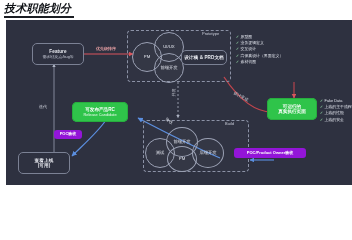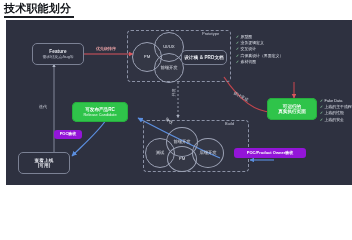--- a/index.html
+++ b/index.html
@@ -12,21 +12,21 @@
   #page{position:relative;width:352px;height:185px;}
 
   
   #title-bar{
     position:absolute;left:0;top:0;width:352px;height:20px;
     background:#ffffff;
   }
   #page-title{
     position:absolute;left:4px;top:1px;
     font-size:11px;font-weight:bold;color:#111418;
-    letter-spacing:.2px;white-space:nowrap;
+    letter-spacing:.2px;white-space:nowrap;font-style:italic;
   }
   #title-rule{
     position:absolute;left:4px;top:16px;width:70px;height:2px;
     background:#1a1d22;
   }
 
   
   #canvas{
     position:absolute;left:6px;top:20px;
     width:346px;height:165px;

